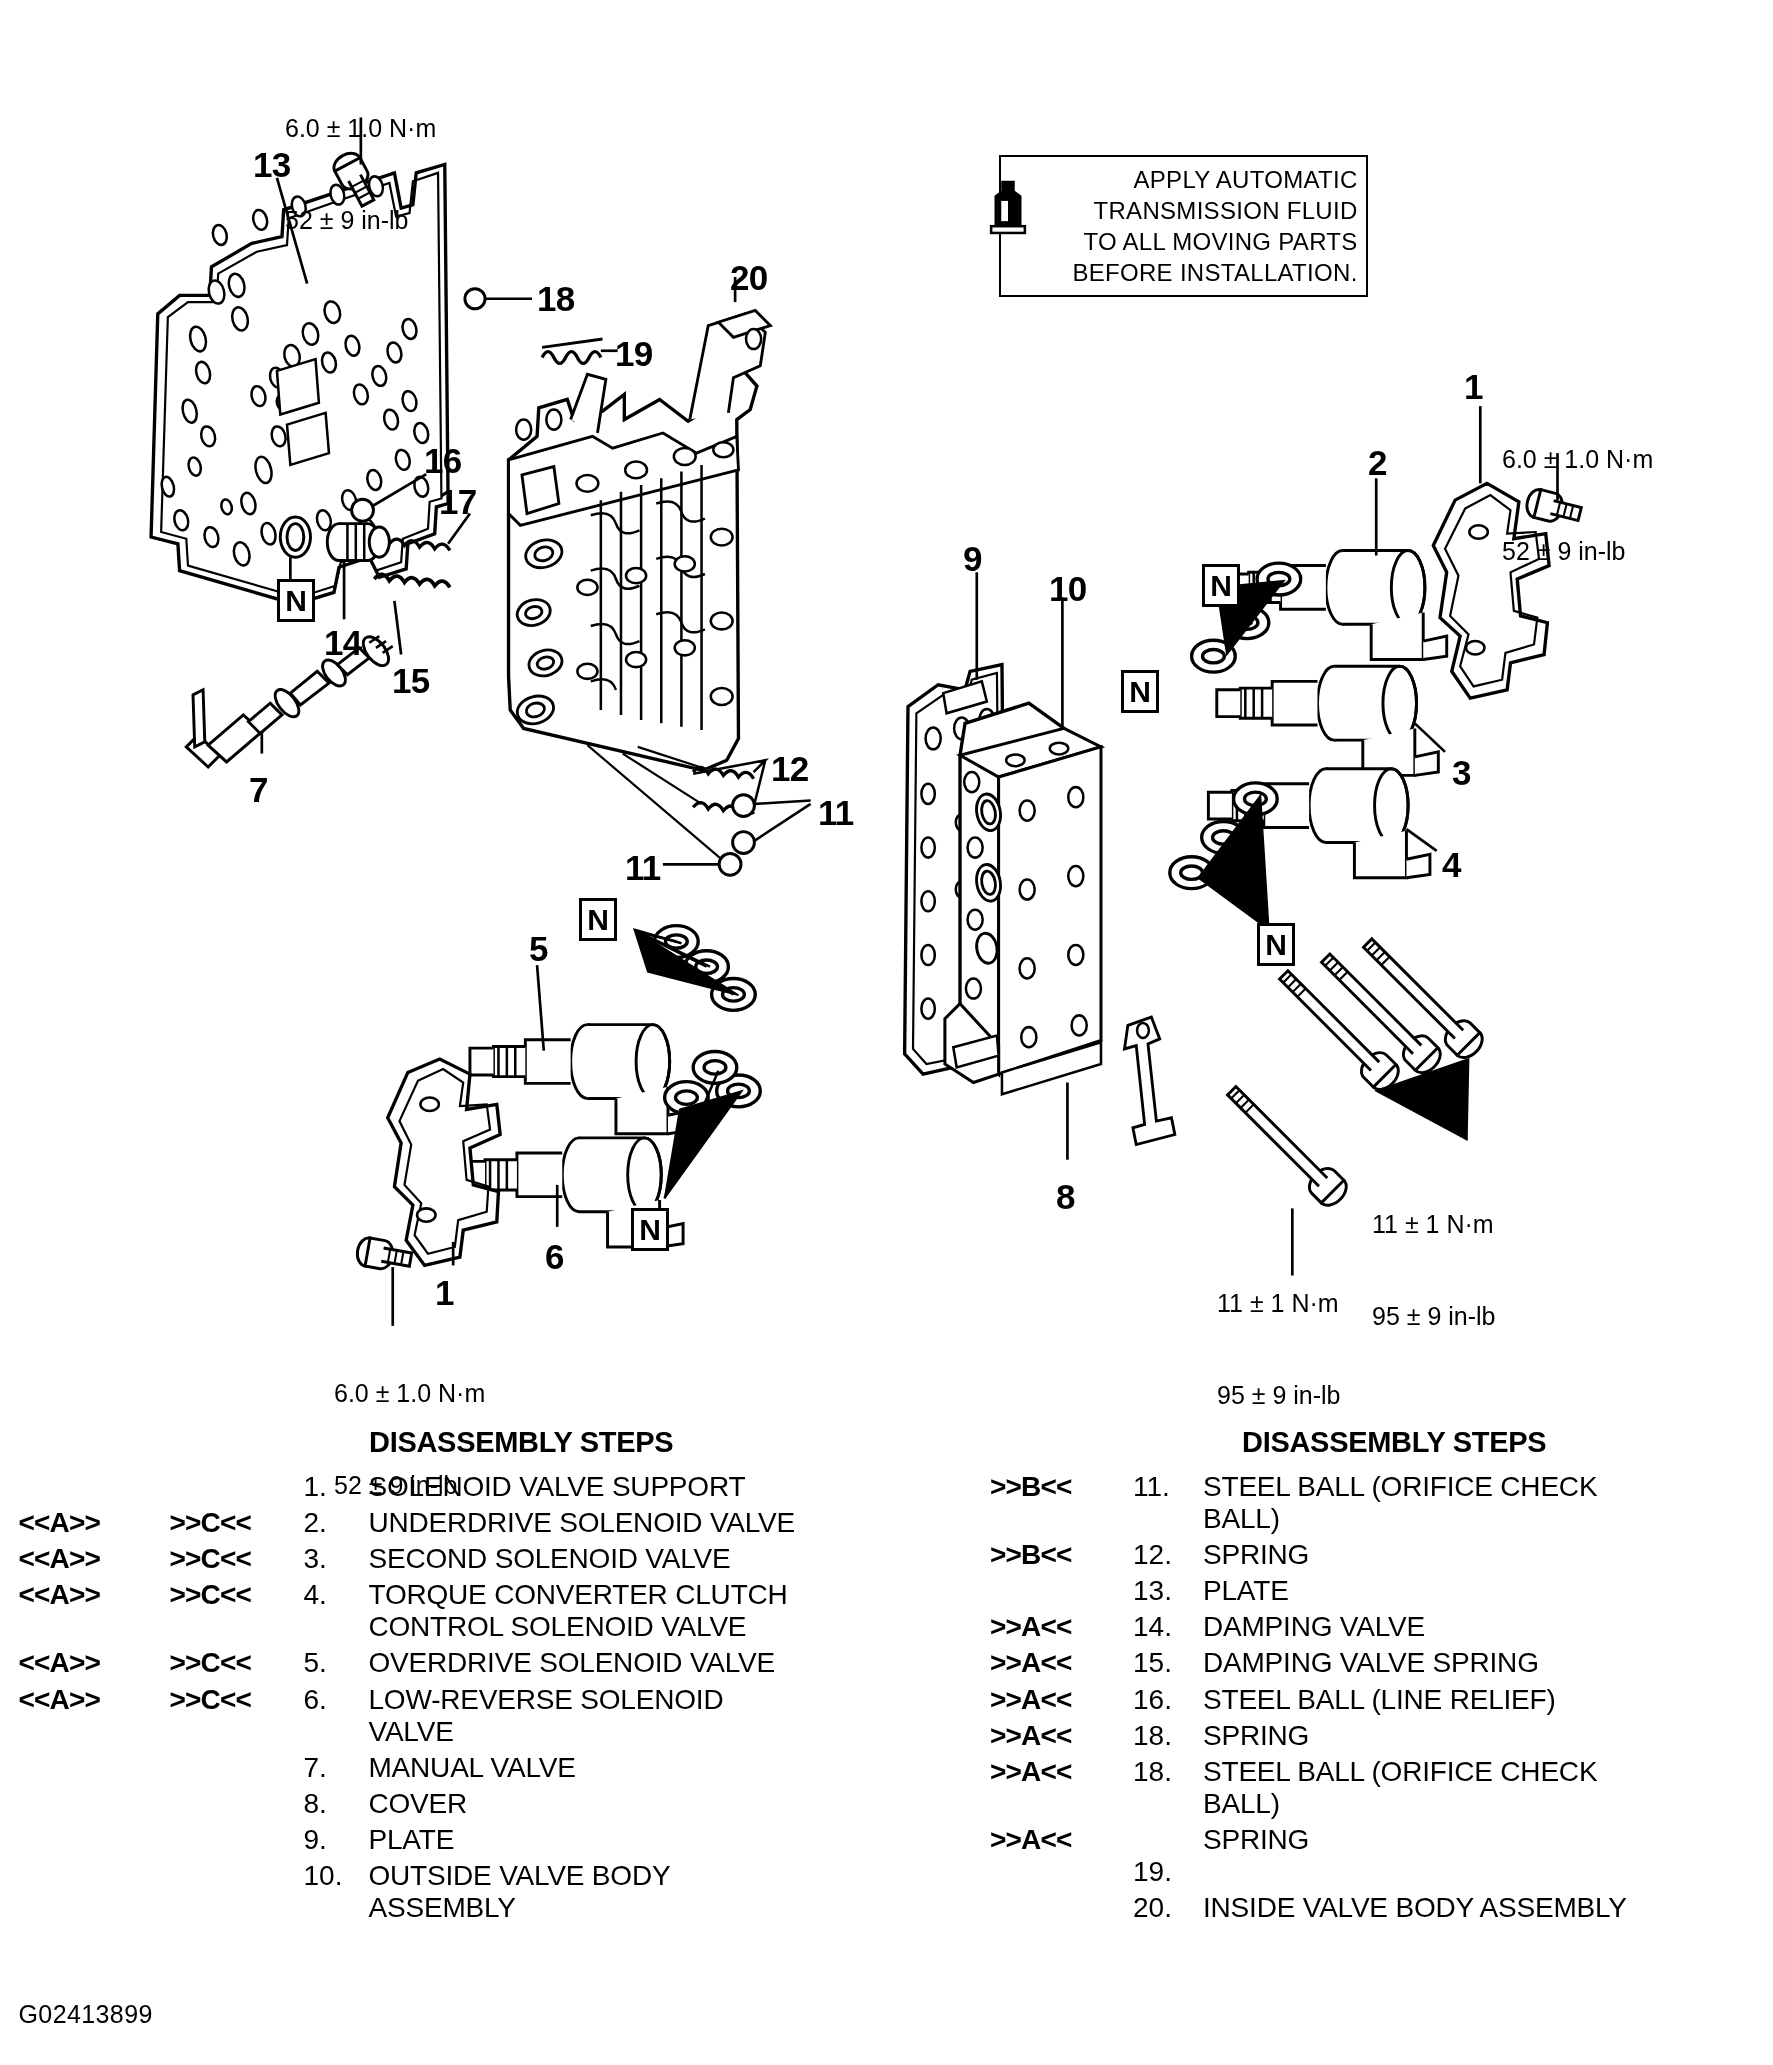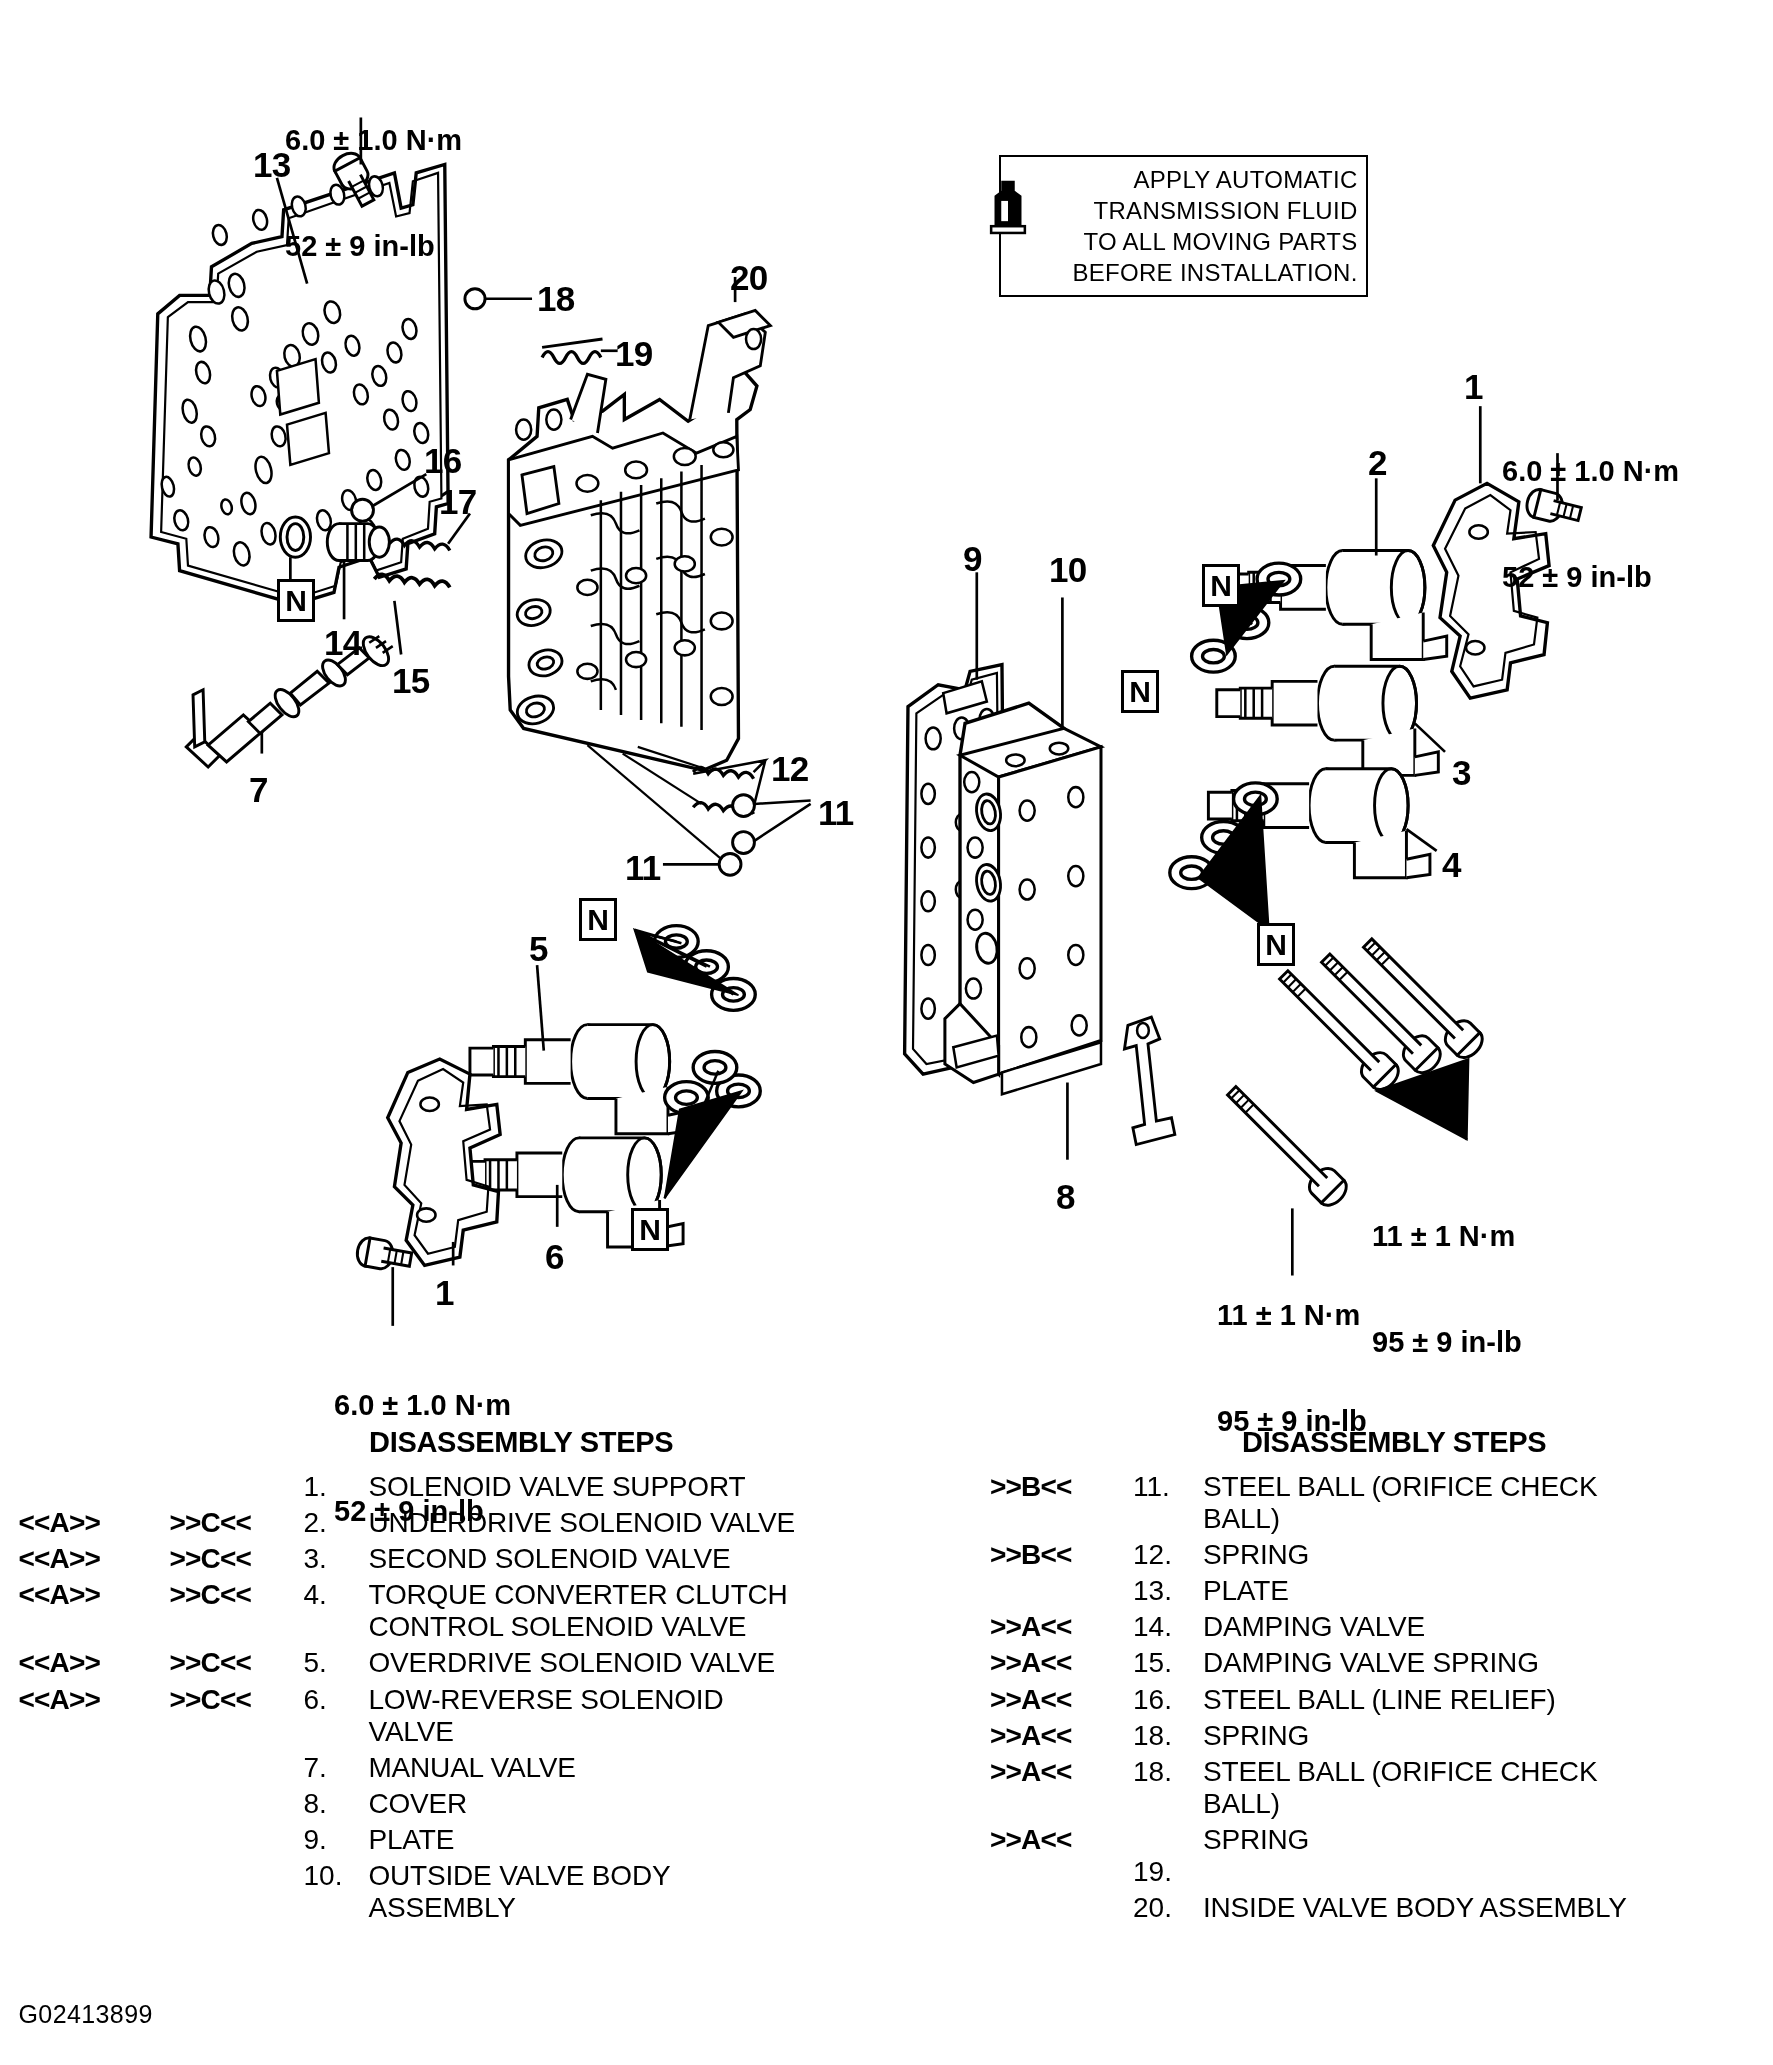--- a/index.html
+++ b/index.html
@@ -6,21 +6,21 @@
   html,body{margin:0;padding:0;background:#fff;}
   body{
     width:1774px;height:2066px;position:relative;overflow:hidden;
     font-family:"Liberation Sans","DejaVu Sans",sans-serif;
     color:#000;-webkit-font-smoothing:none;
   }
   #sheet{position:absolute;left:0;top:0;width:1774px;height:2066px;}
   svg.art{position:absolute;left:0;top:0;width:1774px;height:2066px;overflow:visible;}
   .lbl{position:absolute;font-weight:bold;line-height:1;white-space:pre;}
   .callout{font-size:35px;font-weight:bold;letter-spacing:-0.8px;}
-  .torque{font-size:29px;font-weight:bold;line-height:1.22;white-space:pre;}
+  .torque{font-size:25px;font-weight:normal;line-height:1.22;white-space:pre;}
   .nbox{
     position:absolute;border:3.4px solid #000;background:#fff;
     width:32px;height:37px;display:flex;align-items:center;justify-content:center;
     font-size:30px;font-weight:bold;line-height:1;
   }
   .notebox{
     position:absolute;border:2.5px solid #000;background:#fff;
     box-sizing:border-box;padding:6.7px 8.4px 6.7px 55px;
   }
   .notebox .nt{font-size:24px;line-height:1.30;white-space:pre;font-weight:normal;letter-spacing:0.3px;text-align:right;}
@@ -492,21 +492,21 @@
       <div class="lbl callout" style="left: 324px; top: 625px;">14</div>
       <div class="lbl callout" style="left: 392px; top: 663px;">15</div>
       <div class="lbl callout" style="left: 249px; top: 772px;">7</div>
       <div class="lbl callout" style="left: 771px; top: 751px;">12</div>
       <div class="lbl callout" style="left: 818px; top: 795px;">11</div>
       <div class="lbl callout" style="left: 625px; top: 850px;">11</div>
       <div class="lbl callout" style="left: 529px; top: 931px;">5</div>
       <div class="lbl callout" style="left: 545px; top: 1239px;">6</div>
       <div class="lbl callout" style="left: 435px; top: 1275px;">1</div>
       <div class="lbl callout" style="left: 963px; top: 541px;">9</div>
-      <div class="lbl callout" style="left: 1049px; top: 552px;">10</div>
+      <div class="lbl callout" style="left: 1049px; top: 571px;">10</div>
       <div class="lbl callout" style="left: 1056px; top: 1179px;">8</div>
       <div class="lbl callout" style="left: 1368px; top: 445px;">2</div>
       <div class="lbl callout" style="left: 1452px; top: 755px;">3</div>
       <div class="lbl callout" style="left: 1442px; top: 847px;">4</div>
       <div class="lbl callout" style="left: 1464px; top: 369px;">1</div>
     </div>
 
   <div id="nmarker-layer">
       <div class="nbox" style="left: 277px; top: 579px;">N</div>
       <div class="nbox" style="left: 579px; top: 898px;">N</div>

